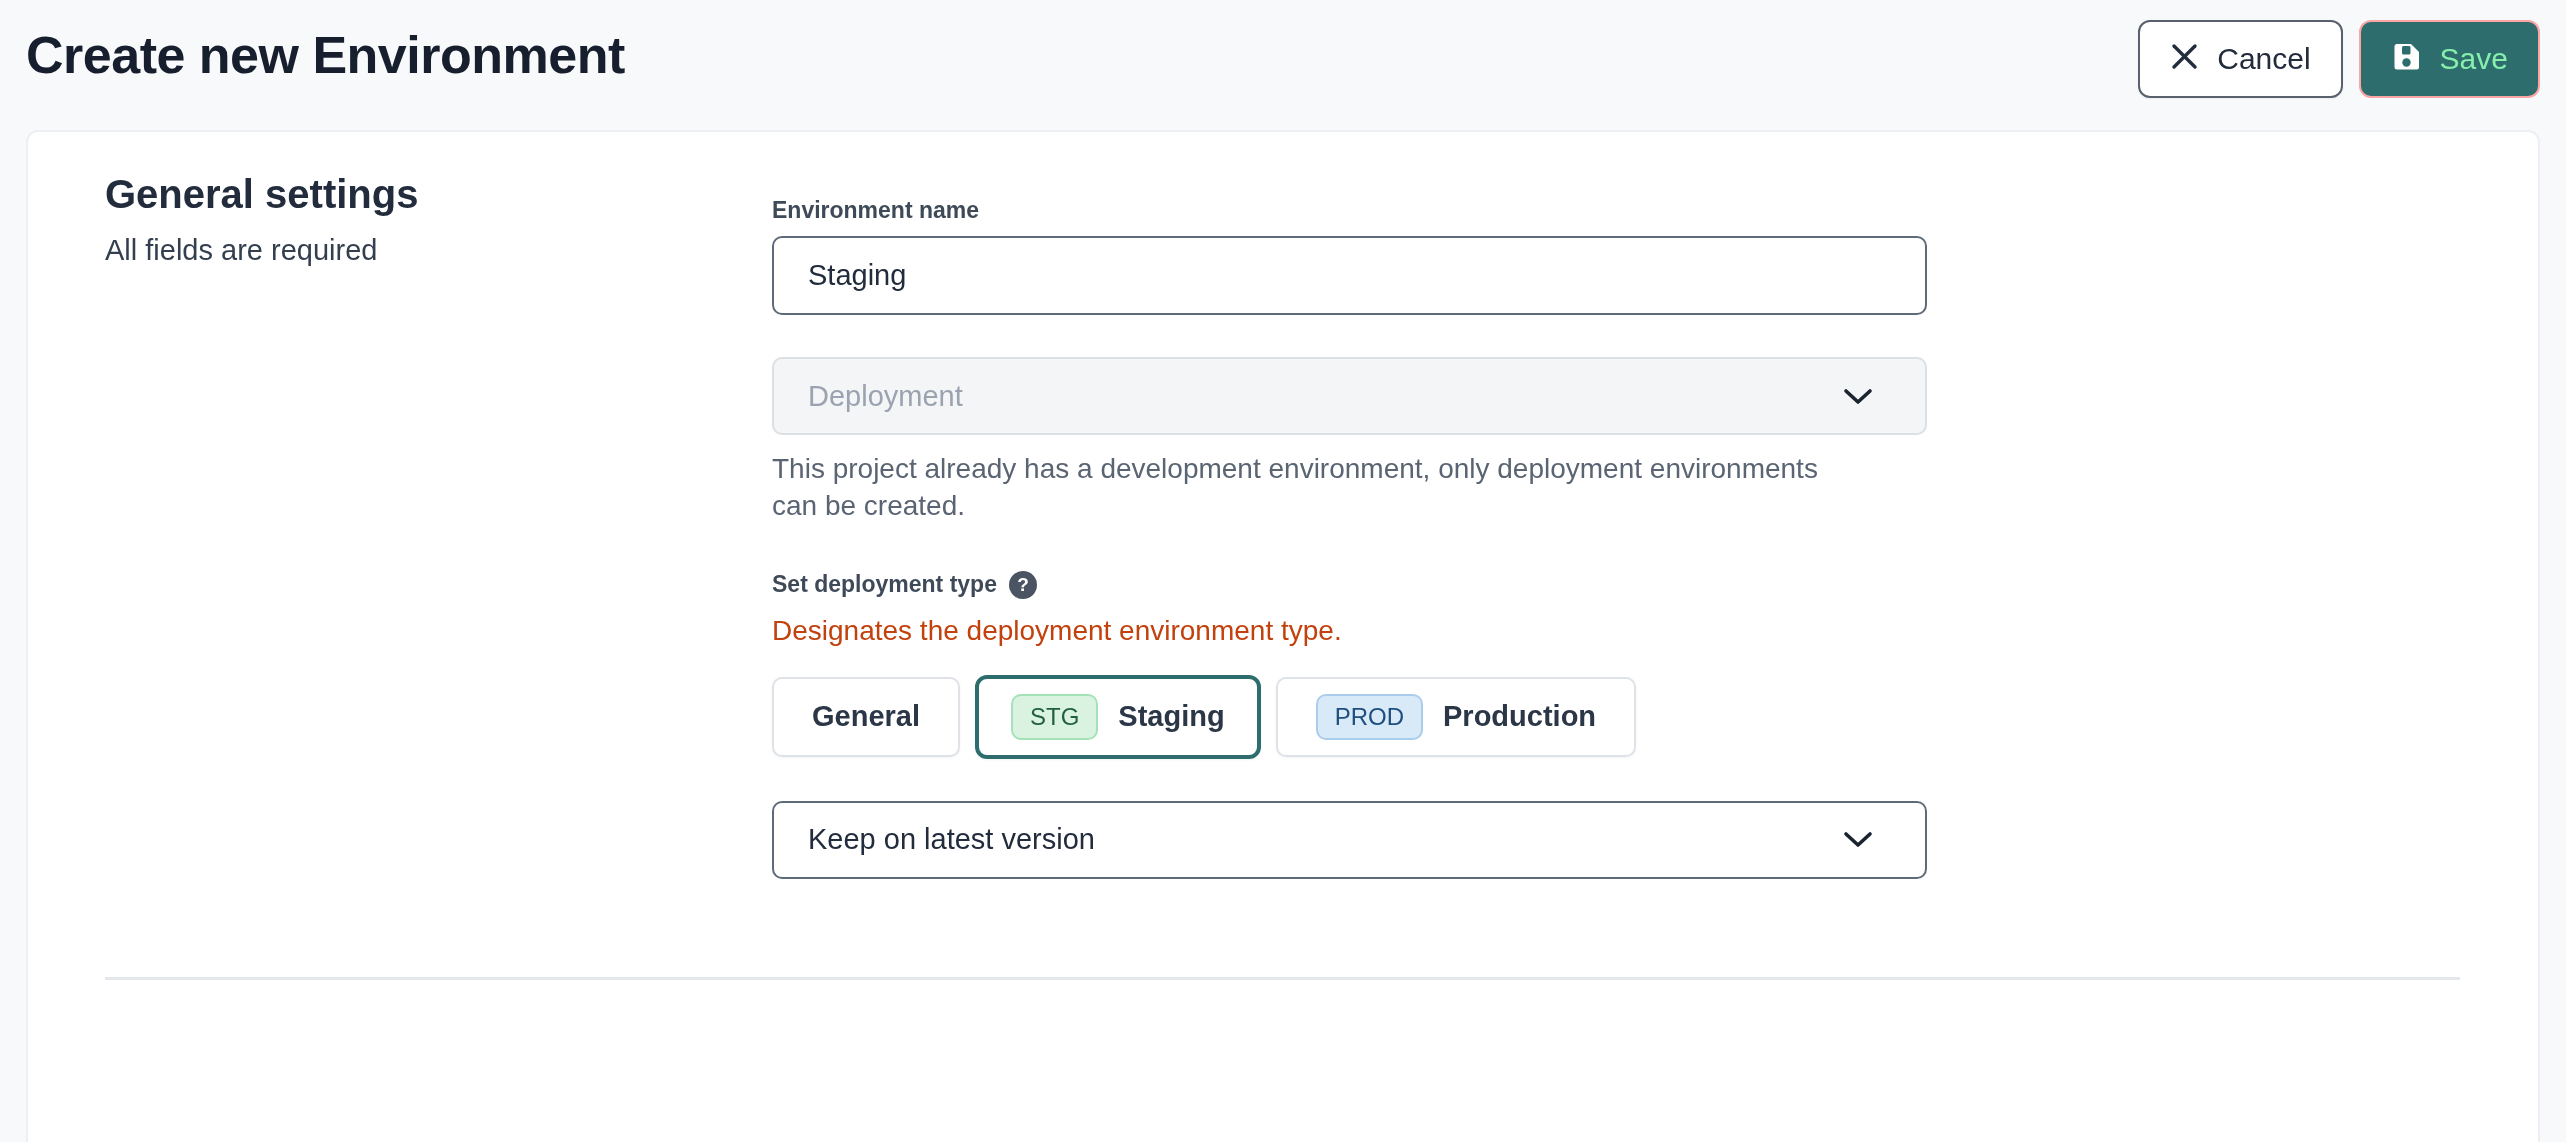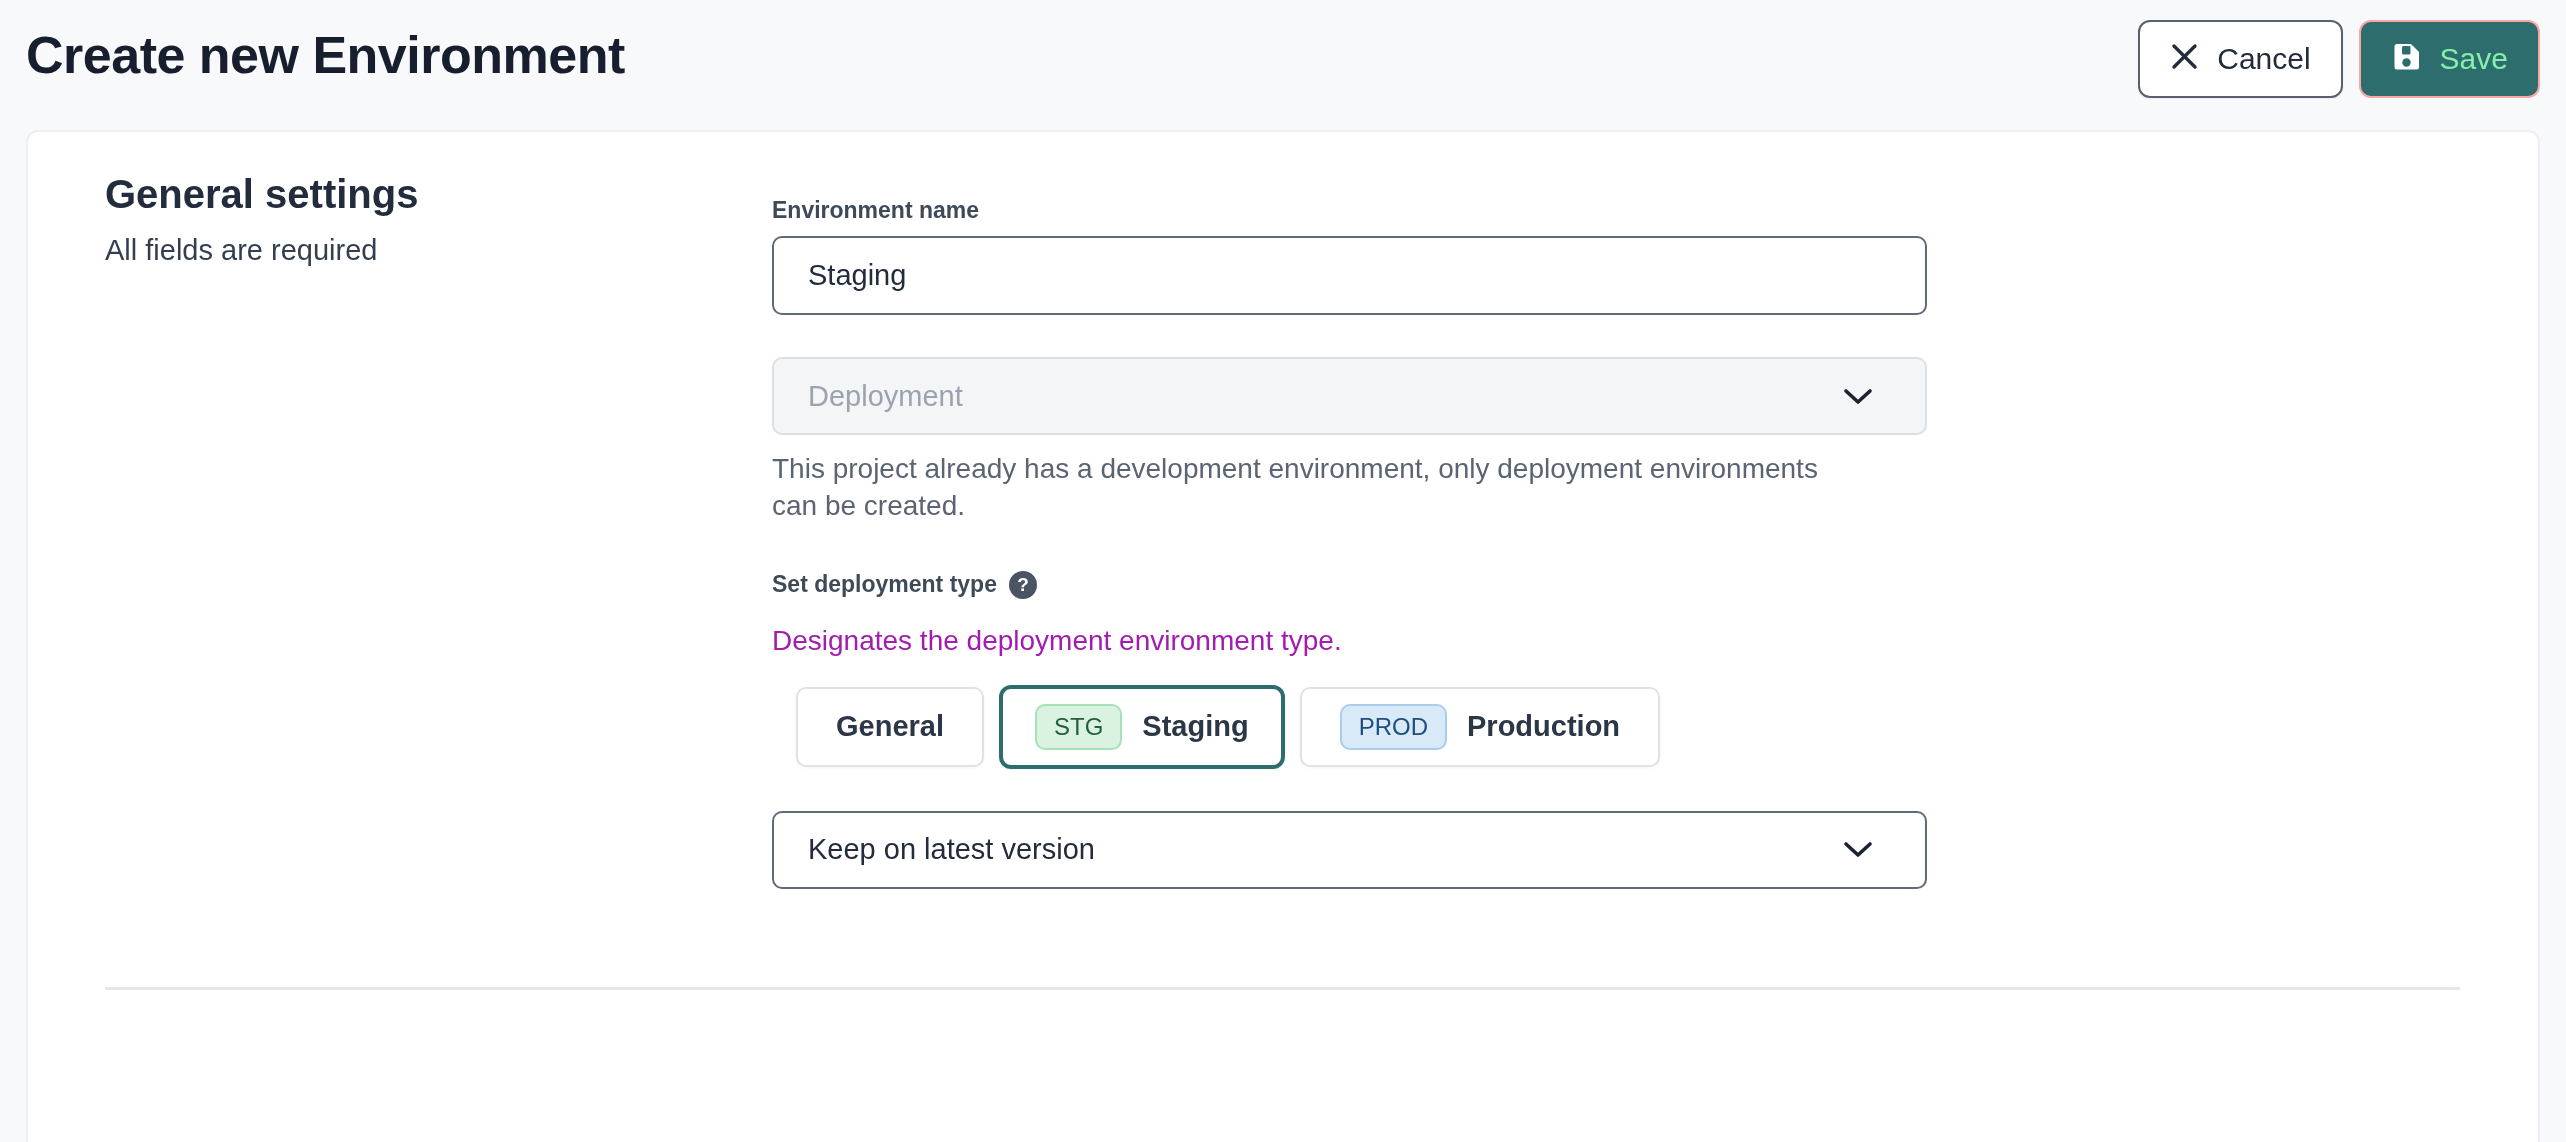--- a/index.html
+++ b/index.html
@@ -61,33 +61,33 @@
     display: flex; align-items: center; justify-content: space-between;
     padding: 0 52px 0 34px; font-size: 29px; cursor: pointer;
   }
   .select-disabled { background: #f4f5f7; border: 2px solid #dcdfe4; color: #9aa3af; }
   .select-enabled { background: #ffffff; border: 2px solid #606b7a; color: #222c3c; }
 
   .helper-text {
     font-size: 28px; color: #5a6472; line-height: 1.32;
     max-width: 1095px; margin: 16px 0 0 0;
   }
-  .field-desc { font-size: 28px; color: #a21caf; margin: 26px 0 0 0; }
+  .field-desc { font-size: 28px; color: #c2410c; margin: 16px 0 0 0; }
 
   .mt-field { margin-top: 42px; }
   .mt-deploy { margin-top: 46px; }
 
   .help-icon {
     width: 28px; height: 28px; border-radius: 50%; background: #4a5462;
     color: #ffffff; font-size: 19px; font-weight: 700;
     display: inline-flex; align-items: center; justify-content: center;
     cursor: pointer; flex: none;
   }
 
-  .type-row { display: flex; gap: 15px; margin-top: 28px; align-items: center; margin-left: 24px; }
+  .type-row { display: flex; gap: 15px; margin-top: 28px; align-items: center; }
   .type-btn {
     height: 80px; background: #ffffff;
     border: 2px solid #dfe3e8; border-radius: 10px;
     display: flex; align-items: center; gap: 20px; padding: 0 38px;
     font-size: 29px; font-weight: 700; color: #2b3646;
     box-shadow: 0 1px 3px rgba(20,30,50,0.05);
     cursor: pointer; font-family: inherit;
   }
   .type-btn-selected {
     border: 4px solid #2e6d6d; border-radius: 12px; padding: 0 32px; height: 84px;

